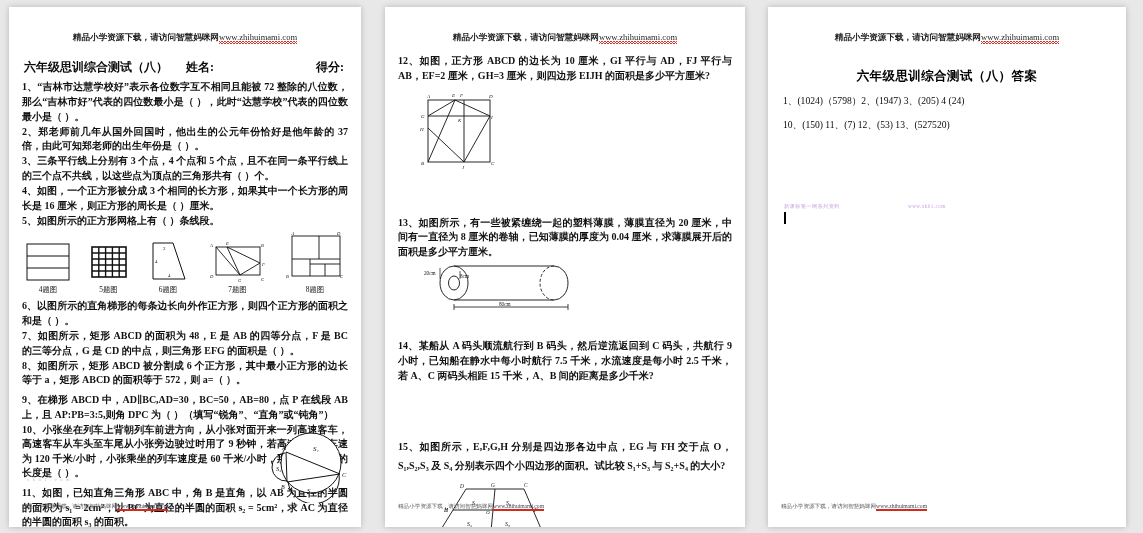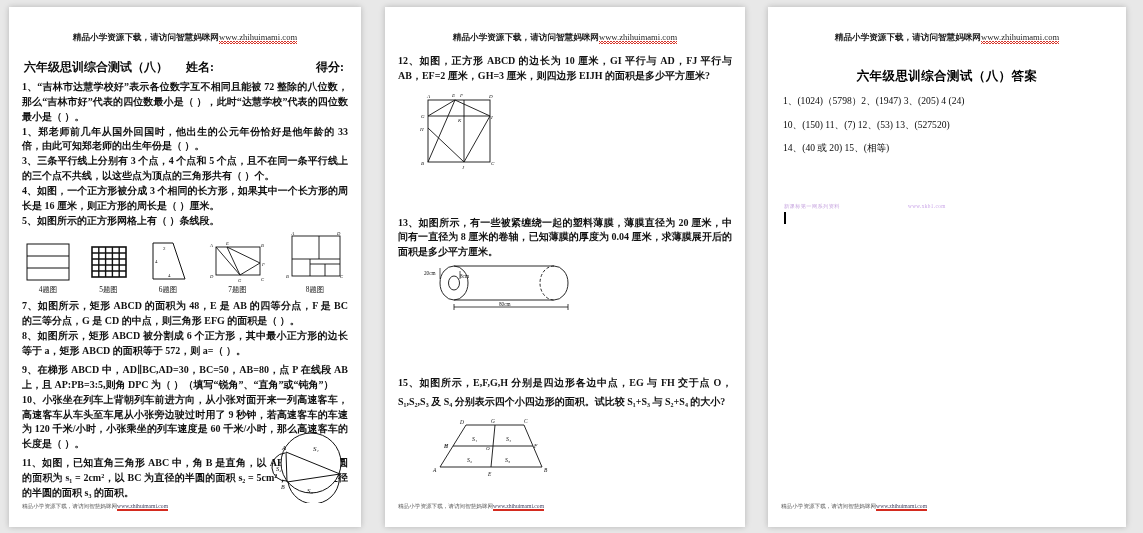--- a/index.html
+++ b/index.html
@@ -194,21 +194,21 @@
       </div>
 
       <div class="title-row">
         <span class="t-main">六年级思训综合测试（八）</span>
         <span class="t-name">姓名:</span>
         <span class="t-score">得分:</span>
       </div>
 
       <div class="qlist">
         <p class="q">1、“吉林市达慧学校好”表示各位数字互不相同且能被 72 整除的八位数，那么“吉林市好”代表的四位数最小是（          ），此时“达慧学校”代表的四位数最小是（          ）。</p>
-        <p class="q">1、郑老师前几年从国外回国时，他出生的公元年份恰好是他年龄的 33 倍，由此可知郑老师的出生年份是（          ）。</p>
+        <p class="q">2、郑老师前几年从国外回国时，他出生的公元年份恰好是他年龄的 37 倍，由此可知郑老师的出生年份是（          ）。</p>
         <p class="q">3、三条平行线上分别有 3 个点，4 个点和 5 个点，且不在同一条平行线上的三个点不共线，以这些点为顶点的三角形共有（          ）个。</p>
         <p class="q">4、如图，一个正方形被分成 3 个相同的长方形，如果其中一个长方形的周长是 16 厘米，则正方形的周长是（          ）厘米。</p>
         <p class="q">5、如图所示的正方形网格上有（          ）条线段。</p>
       </div>
 
       <div class="figstrip">
 
         <div class="figbox">
           <svg class="fsvg" width="48" height="42" viewBox="0 0 48 42">
             <rect x="3" y="3" width="42" height="36" fill="#fff" stroke="#111" stroke-width="1"></rect>
@@ -273,20 +273,21 @@
             <text x="53" y="4" font-size="4.6" font-style="italic" fill="#111">D</text>
             <text x="2" y="47" font-size="4.6" font-style="italic" fill="#111">B</text>
             <text x="56" y="47" font-size="4.6" font-style="italic" fill="#111">C</text>
           </svg>
           <div class="figcap">8题图</div>
         </div>
 
       </div>
 
       <div class="qlist">
+        <p class="q">6、以图所示的直角梯形的每条边长向外作正方形，则四个正方形的面积之和是（          ）。</p>
         <p class="q">7、如图所示，矩形 ABCD 的面积为 48，E 是 AB 的四等分点，F 是 BC 的三等分点，G 是 CD 的中点，则三角形 EFG 的面积是（          ）。</p>
         <p class="q">8、如图所示，矩形 ABCD 被分割成 6 个正方形，其中最小正方形的边长等于 a，矩形 ABCD 的面积等于 572，则 a=（          ）。</p>
         <p class="q sp">9、在梯形 ABCD 中，AD∥BC,AD=30，BC=50，AB=80，点 P 在线段 AB 上，且 AP:PB=3:5,则角 DPC 为（          ）（填写“锐角”、“直角”或“钝角”）</p>
         <p class="q">10、小张坐在列车上背朝列车前进方向，从小张对面开来一列高速客车，高速客车从车头至车尾从小张旁边驶过时用了 9 秒钟，若高速客车的车速为 120 千米/小时，小张乘坐的列车速度是 60 千米/小时，那么高速客车的长度是（          ）。</p>
         <p class="q sp">11、如图，已知直角三角形 ABC 中，角 B 是直角，以 AB 为直径的半圆的面积为 s₁ = 2cm²，以 BC 为直径的半圆的面积 s₂ = 5cm²，求 AC 为直径的半圆的面积 s₃ 的面积。</p>
       </div>
 
       <svg style="position:absolute; left:246px; top:418px;" width="104" height="78" viewBox="0 0 104 78">
         <circle cx="56" cy="38" r="30" fill="#fff" stroke="#111" stroke-width="1"></circle>
         <path d="M30,28 A12.5,12.5 0 0 0 32,56" fill="none" stroke="#111" stroke-width="1"></path>
@@ -362,20 +363,23 @@
           <line x1="52" y1="8" x2="52" y2="16" stroke="#111" stroke-width="0.7"></line>
           <line x1="46" y1="44" x2="160" y2="44" stroke="#111" stroke-width="0.8"></line>
           <line x1="46" y1="41" x2="46" y2="47" stroke="#111" stroke-width="0.8"></line>
           <line x1="160" y1="41" x2="160" y2="47" stroke="#111" stroke-width="0.8"></line>
           <text x="16" y="12" font-size="5.2" fill="#111">20cm</text>
           <text x="52" y="15" font-size="5.2" fill="#111">8cm</text>
           <text x="91" y="43" font-size="5.2" fill="#111">80cm</text>
         </svg>
       </div>
 
+      <div class="qlist" style="margin-top:20px;">
+        <p class="q">14、某船从 A 码头顺流航行到 B 码头，然后逆流返回到 C 码头，共航行 9 小时，已知船在静水中每小时航行 7.5 千米，水流速度是每小时 2.5 千米，若 A、C 两码头相距 15 千米，A、B 间的距离是多少千米?</p>
+      </div>
 
       <div class="qlist" style="margin-top:54px;">
         <p class="q" style="line-height:1.9;">15、如图所示，E,F,G,H 分别是四边形各边中点，EG 与 FH 交于点 O，S₁,S₂,S₃ 及 S₄ 分别表示四个小四边形的面积。试比较 S₁+S₃ 与 S₂+S₄ 的大小?</p>
       </div>
 
       <div class="fig-center" style="margin-top:6px; margin-left:22px;">
         <svg width="150" height="62" viewBox="0 0 150 62">
           <polygon points="20,50 122,50 104,8 46,8" fill="#fff" stroke="#111" stroke-width="0.9"></polygon>
           <line x1="33" y1="29" x2="113" y2="29" stroke="#111" stroke-width="0.9"></line>
           <line x1="71" y1="50" x2="75" y2="8" stroke="#111" stroke-width="0.9"></line>
@@ -407,21 +411,20 @@
 
       <div class="hdr">
         <span>精品小学资源下载，请访问智慧妈咪网</span><span class="site">www.zhihuimami.com</span>
       </div>
 
       <div class="ans-title">六年级思训综合测试（八）答案</div>
 
       <div>
         <div class="ans-line">1、(1024)（5798）2、(1947) 3、(205) 4 (24)</div>
         <div class="ans-line">10、(150) 11、(7) 12、(53) 13、(527520)</div>
-        <div class="ans-line">14、(40 或 20) 15、(相等)</div>
       </div>
 
       <div class="wm-purple" style="left:16px; top:196px;">新课标第一网系列资料</div>
       <div class="wm-purple right" style="left:140px; top:196px;">www.xkb1.com</div>
       <div class="caret" style="left:16px; top:205px;"></div>
 
       <div class="footer">
         <span>精品小学资源下载，请访问智慧妈咪网</span><span class="fsite">www.zhihuimami.com</span>
       </div>
 

